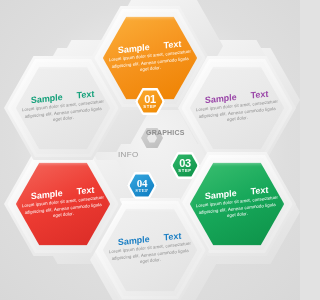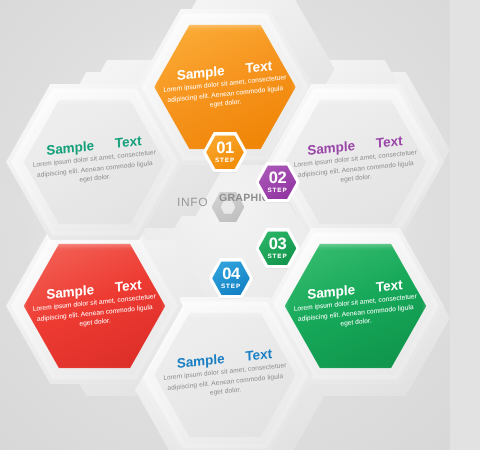--- a/index.html
+++ b/index.html
@@ -196,21 +196,21 @@
     width: 10px;
     height: 9px;
     margin-left: -5px;
     margin-top: -4.5px;
     clip-path: polygon(25% 0%, 75% 0%, 100% 50%, 75% 100%, 25% 100%, 0% 50%);
     background: #e9e9e9;
   }
   #hub .word-info {
     position: absolute;
     left: -2px;
-    top: 8px;
+    top: 28px;
     font-size: 8px;
     color: #9a9a9a;
     letter-spacing: 0.4px;
   }
   #hub .word-graphics {
     position: absolute;
     left: 26px;
     top: 7px;
     font-size: 7px;
     color: #8f8f8f;
@@ -319,39 +319,31 @@
 
   <div class="badge b-orange" style="left:135px; top:88px;">
     <div class="bshell"></div>
     <div class="bface"></div>
     <div class="btext">
       <div class="bnum">01</div>
       <div class="blabel">STEP</div>
     </div>
   </div>
 
-  <div class="badge b-purple" style="left:170px; top:108px;">
-    <div class="bshell"></div>
-    <div class="bface"></div>
-    <div class="btext">
-      <div class="bnum">02</div>
-      <div class="blabel">STEP</div>
-    </div>
-  </div>
 
   <div class="badge b-green" style="left:170px; top:152px;">
     <div class="bshell"></div>
     <div class="bface"></div>
     <div class="btext">
       <div class="bnum">03</div>
       <div class="blabel">STEP</div>
     </div>
   </div>
 
-  <div class="badge b-blue" style="left:139px; top:172px;">
+  <div class="badge b-blue" style="left:127px; top:172px;font-family:Liberation Serif, serif;">
     <div class="bshell"></div>
     <div class="bface"></div>
     <div class="btext">
       <div class="bnum">04</div>
       <div class="blabel">STEP</div>
     </div>
   </div>
 
 
 

